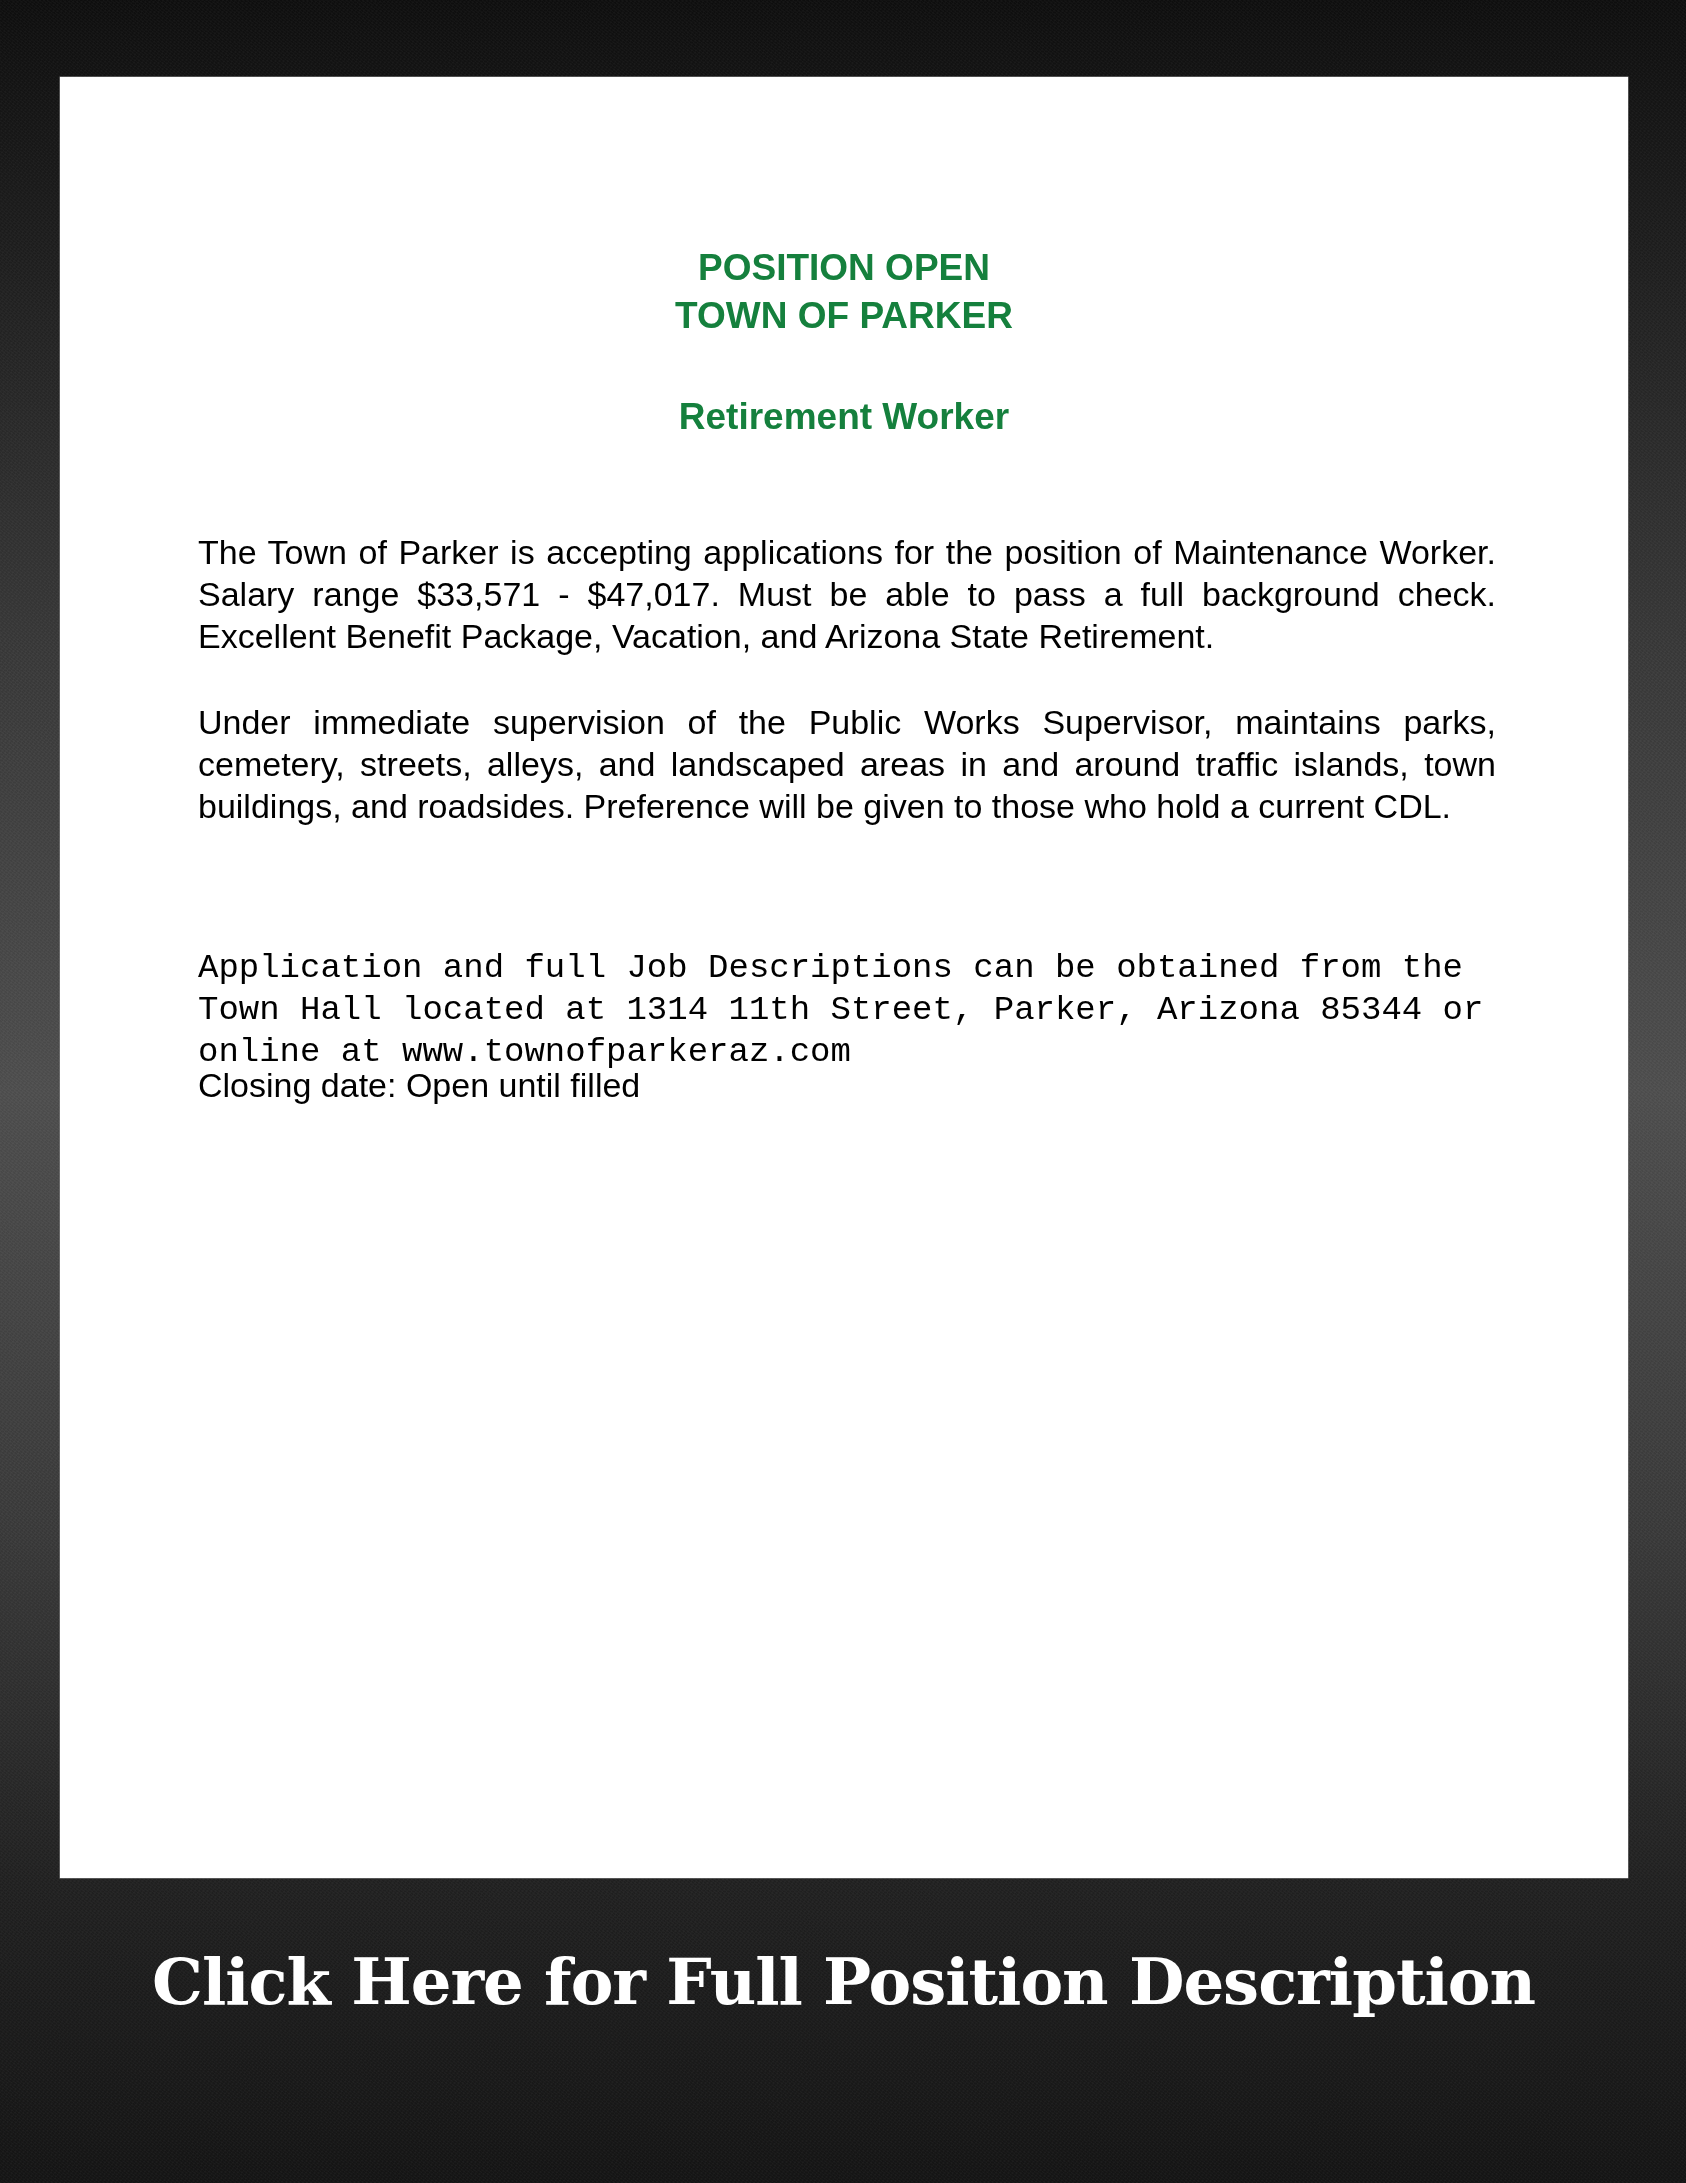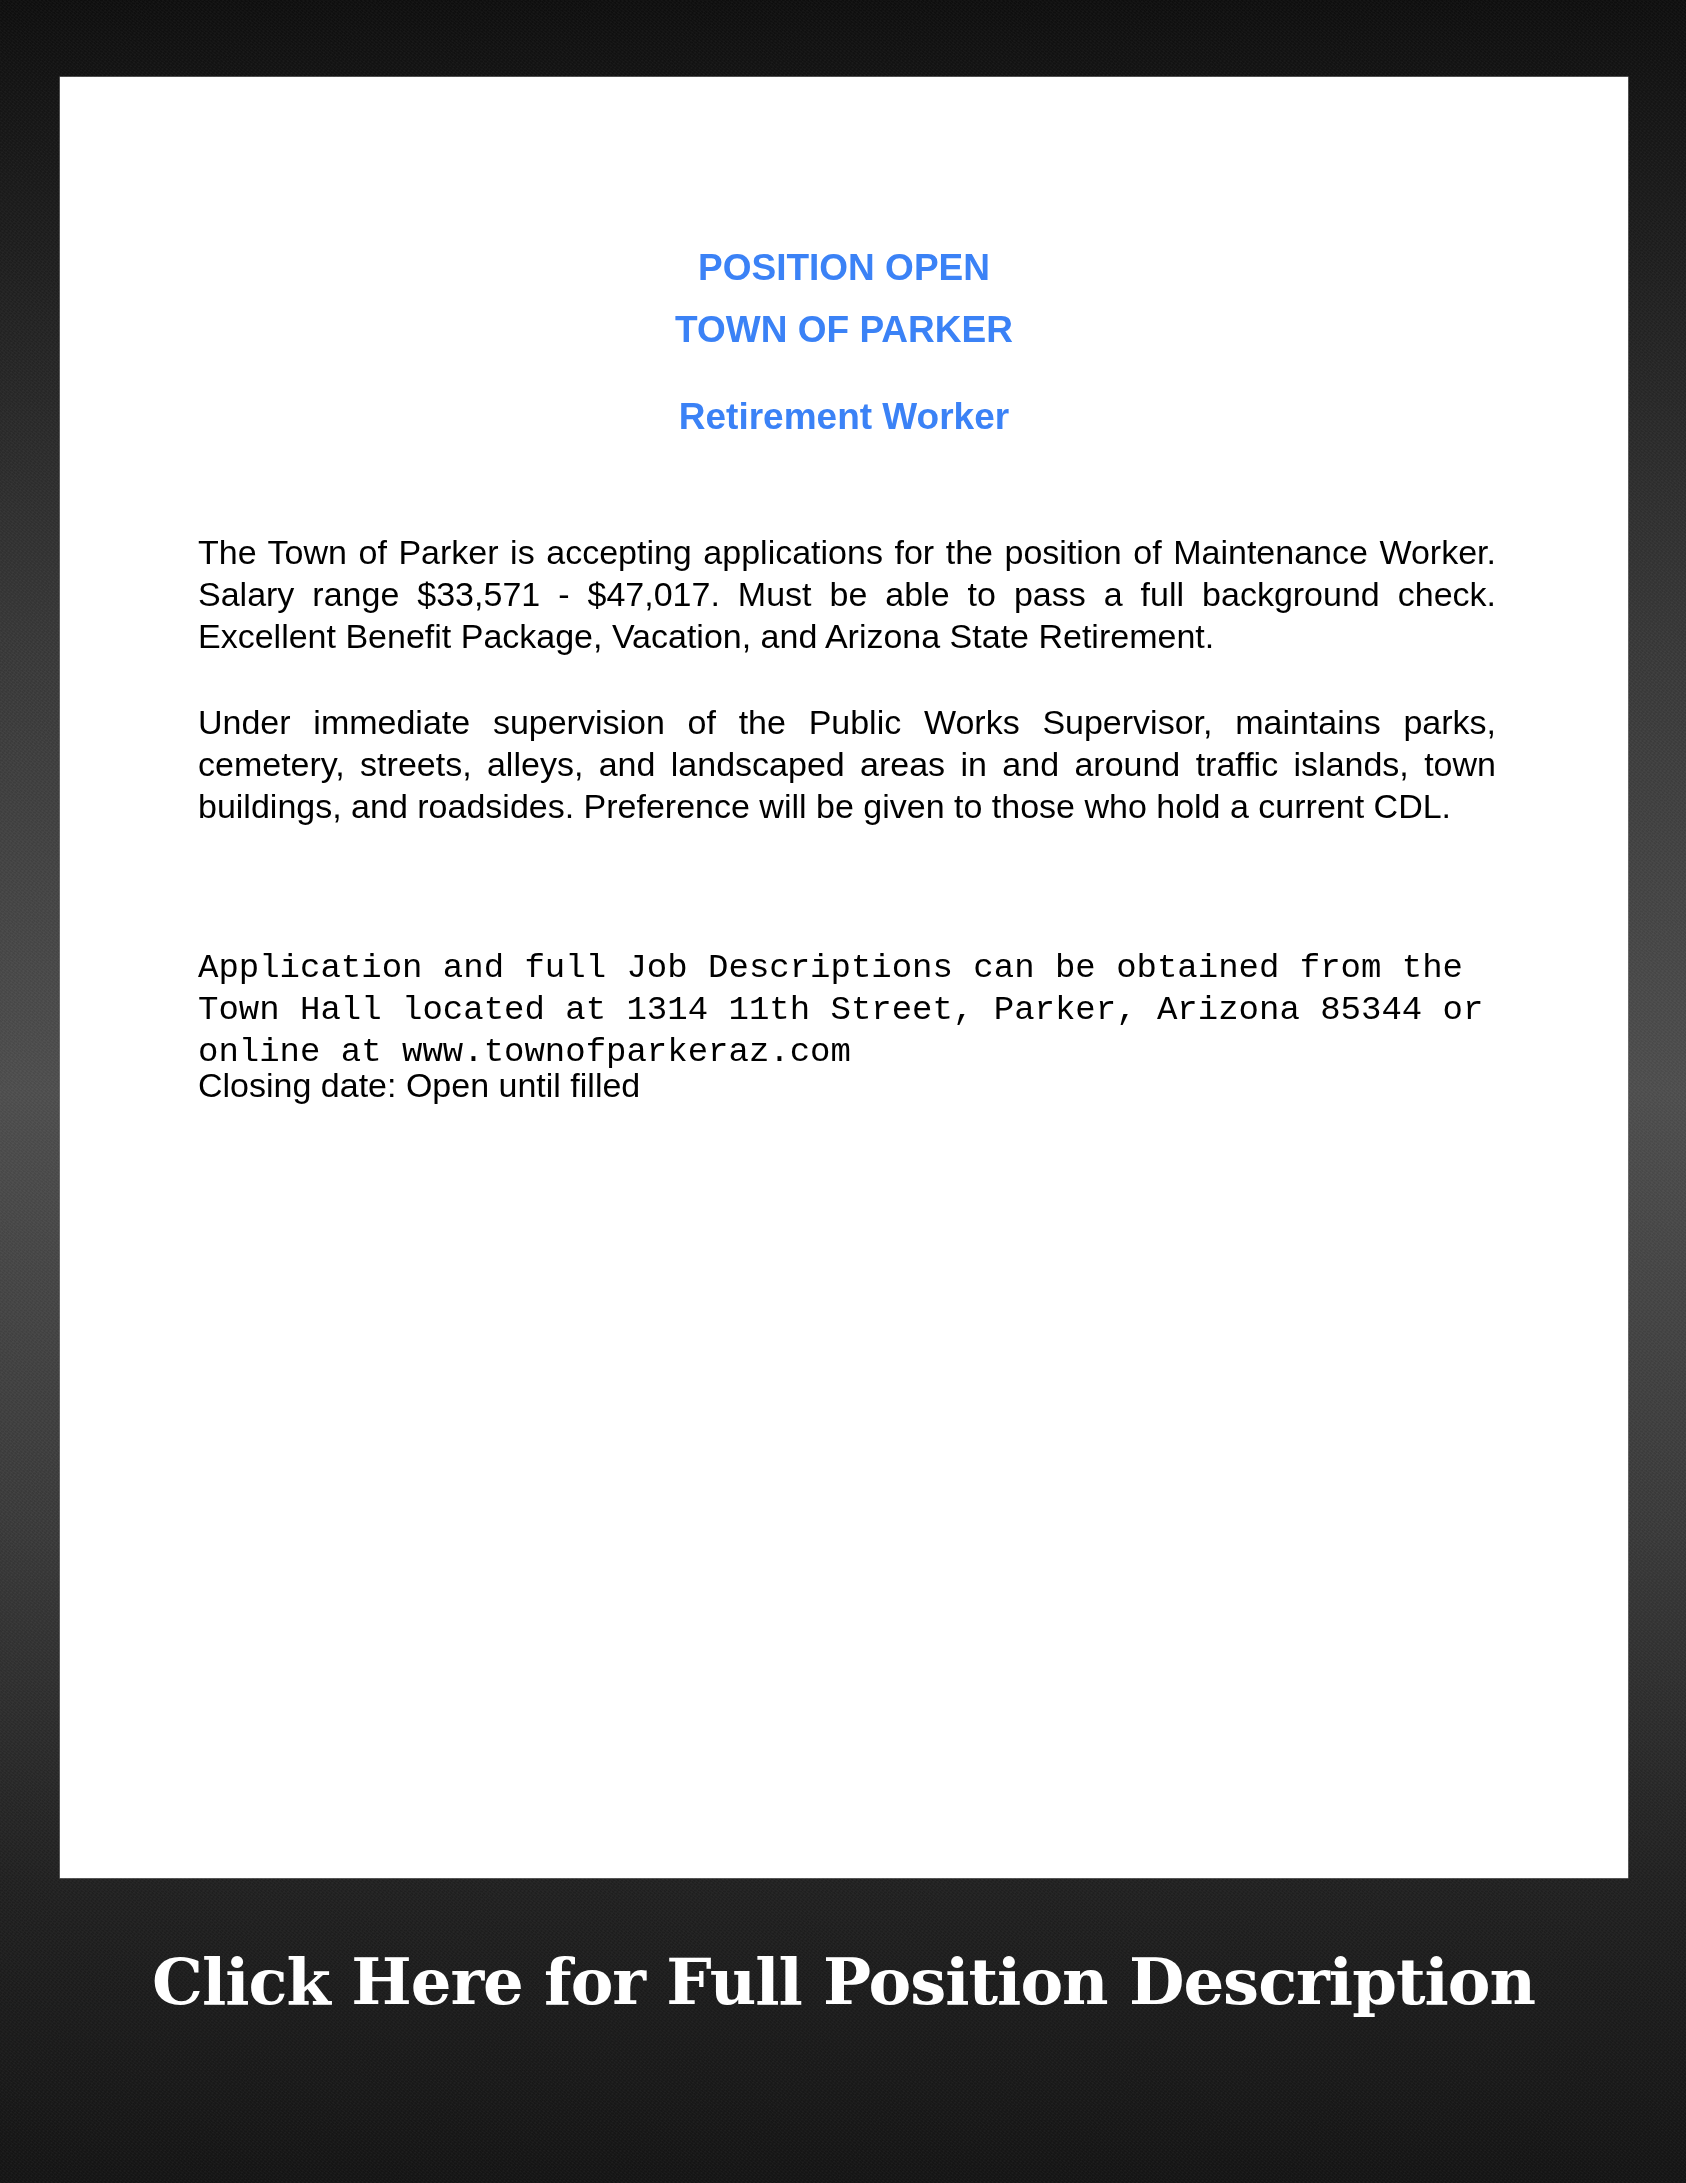--- a/index.html
+++ b/index.html
@@ -37,26 +37,26 @@
       height: 1801px;
       background: #ffffff;
       box-shadow: 0 0 0 0.5px #888;
     }
     .heading {
       position: absolute;
       left: 0;
       width: 100%;
       text-align: center;
       font-weight: bold;
-      color: #3b82f6;
+      color: #15803d;
       font-size: 37px;
       line-height: 49px;
     }
     .heading.h1 { top: 166px; }
-    .heading.h2 { top: 214px; margin-top: 14px; }
+    .heading.h2 { top: 214px; }
     .heading.h3 { top: 315px; font-size: 37px; }
     .body {
       position: absolute;
       left: 138px;
       width: 1298px;
       color: #000;
       font-size: 34px;
       line-height: 42px;
     }
     .justify {

